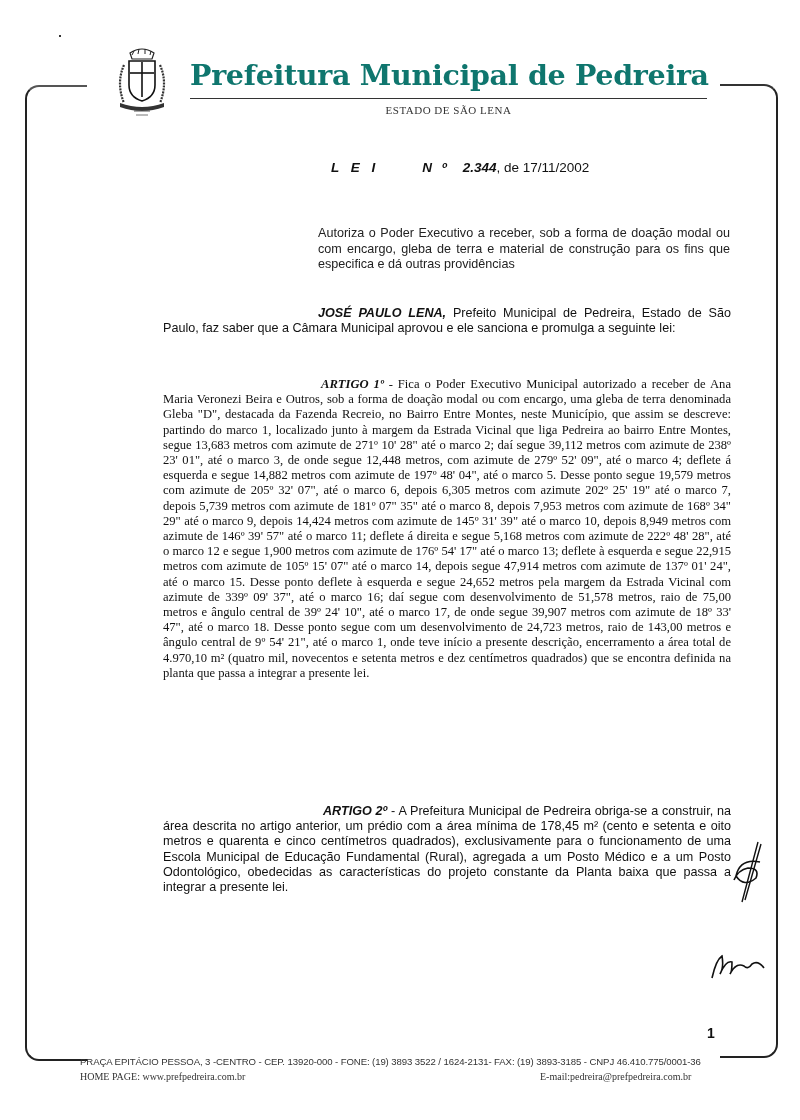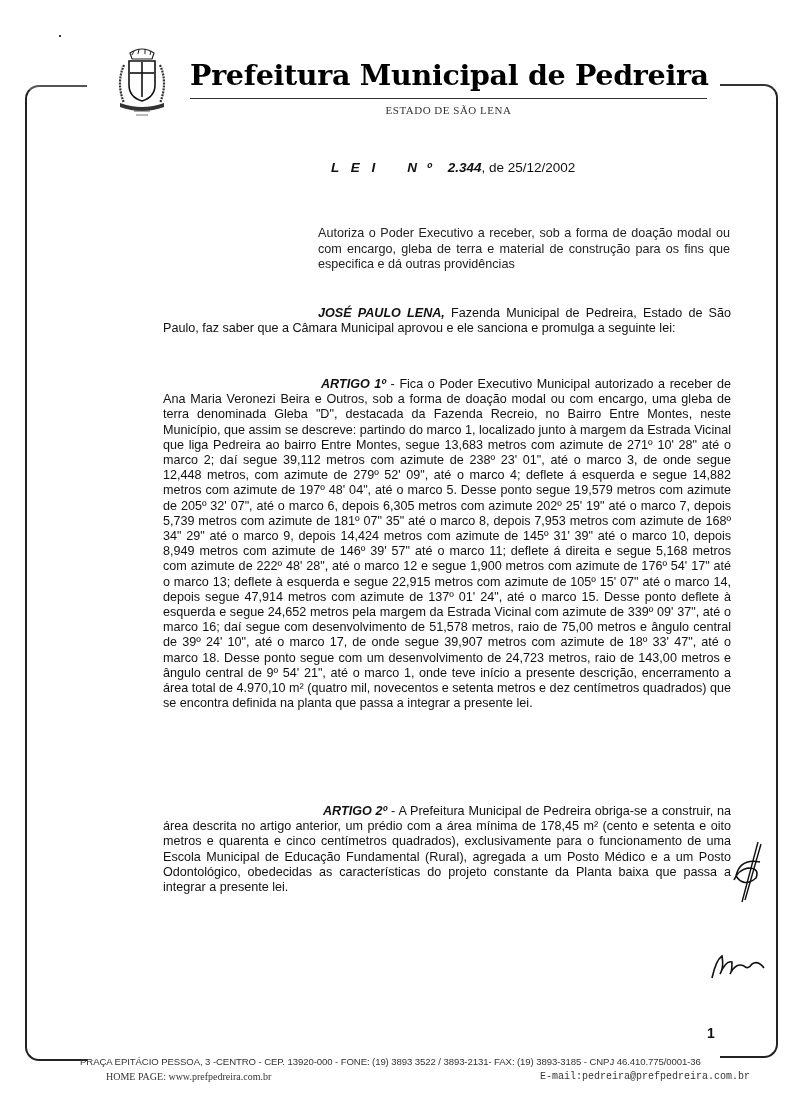--- a/index.html
+++ b/index.html
@@ -17,62 +17,62 @@
       border-right: 2px solid #222; border-top: 2px solid #333; border-bottom: 2px solid #222;
       border-radius: 0 14px 14px 0; border-left: none;
     }
     .stray-dot { position:absolute; left:59px; top:35px; width:2px; height:2px; background:#333; }
     .crest {
       position: absolute; left: 112px; top: 45px; width: 60px; height: 72px;
     }
     .title {
       position: absolute; left: 190px; top: 58px; width: 520px;
       font-family: "DejaVu Serif", serif; font-weight: bold; font-size: 28.5px;
-      letter-spacing: -0.3px; color: #000000; white-space: nowrap;
+      letter-spacing: -0.3px; color: #0f766e; white-space: nowrap;
     }
     .title-rule {
       position: absolute; left: 190px; top: 98px; width: 517px; height: 0;
       border-top: 1.5px solid #333;
     }
     .subtitle {
       position: absolute; left: 190px; top: 104px; width: 517px; text-align: center;
       font-family: "Liberation Serif", serif; font-size: 11px; letter-spacing: 0.5px; color: #333;
     }
     .law-header {
       position: absolute; left: 331px; top: 160px; font-size: 13.5px; white-space: nowrap;
     }
     .law-header .lei { font-weight: bold; font-style: italic; letter-spacing: 4px; text-align: right; }
-    .law-header .no { font-weight: bold; font-style: italic; margin-left: 28px; letter-spacing: 3px; }
+    .law-header .no { font-weight: bold; font-style: italic; margin-left: 43px; letter-spacing: 3px; }
     .law-header .num { font-weight: bold; font-style: italic; margin-left: 13px; }
     .ementa {
       position: absolute; left: 318px; top: 226px; width: 412px;
       font-size: 12.6px; line-height: 15.6px; text-align: justify; color: #222;
     }
     .para {
       position: absolute; left: 163px; width: 568px;
       font-size: 12.6px; line-height: 15.2px; text-align: justify; color: #111;
     }
     .para .lead { font-weight: bold; font-style: italic; }
     .p-intro { top: 306px; text-indent: 155px; }
-    .p-art1 { top: 377px; text-indent: 158px; }
+    .p-art1 { top: 377px; text-indent: 158px; font-family: Liberation Serif, serif; }
     .p-art2 { top: 804px; text-indent: 160px; }
     .sig1 { position:absolute; left: 730px; top: 840px; width: 40px; height: 65px; }
     .sig2 { position:absolute; left: 708px; top: 950px; width: 58px; height: 30px; }
     .page-num { position:absolute; left: 707px; top: 1025px; font-size: 14px; font-weight: bold; }
     .footer1 {
       position: absolute; left: 80px; top: 1056px; font-size: 9.6px; color: #333; white-space: nowrap;
       font-family: "Liberation Sans Narrow", "Liberation Sans", sans-serif; letter-spacing: -0.1px;
     }
     .footer2-left {
       position: absolute; left: 80px; top: 1071px; font-size: 10px; color: #333;
-      font-family: "Liberation Serif", serif; white-space: nowrap; margin-left: 26px;
+      font-family: "Liberation Serif", serif; white-space: nowrap;
     }
     .footer2-right {
-      position: absolute; left: 540px; top: 1071px; width: 190px; text-align: right; font-size: 10px; color: #333;
-      font-family: Liberation Mono, monospace; white-space: nowrap;
+      position: absolute; left: 540px; top: 1071px; width: 190px; font-size: 10px; color: #333;
+      font-family: Liberation Serif, serif; white-space: nowrap;
     }
   </style>
 </head>
 <body>
 
 <div class="frame-left"></div>
 <div class="frame-right"></div>
 <div class="stray-dot"></div>
 
 <svg class="crest" viewBox="0 0 60 72">
@@ -85,42 +85,42 @@
   <path d="M8 58 Q30 66 52 58 L52 62 Q30 70 8 62 Z" fill="#333"></path>
   <line x1="22" y1="66" x2="38" y2="66" stroke="#555" stroke-width="1"></line>
   <line x1="24" y1="70" x2="36" y2="70" stroke="#777" stroke-width="1"></line>
 </svg>
 
 <div class="title">Prefeitura Municipal de Pedreira</div>
 <div class="title-rule"></div>
 <div class="subtitle">ESTADO DE SÃO LENA</div>
 
 <div class="law-header">
-  <span class="lei">L E I</span><span class="no">N º</span><span class="num">2.344</span><span>, de 25/12/2002</span>
+  <span class="lei">L E I</span><span class="no">N º</span><span class="num">2.344</span><span>, de 17/11/2002</span>
 </div>
 
 <div class="ementa">Autoriza o Poder Executivo a receber, sob a forma de doação modal ou com encargo, gleba de terra e material de construção para os fins que especifica e dá outras providências</div>
 
 <div class="para p-intro">
-  <span class="lead">JOSÉ PAULO LENA,</span><span> Fazenda Municipal de Pedreira, Estado de São Paulo, faz saber que a Câmara Municipal aprovou e ele sanciona e promulga a seguinte lei:</span>
+  <span class="lead">JOSÉ PAULO LENA,</span><span> Prefeito Municipal de Pedreira, Estado de São Paulo, faz saber que a Câmara Municipal aprovou e ele sanciona e promulga a seguinte lei:</span>
 </div>
 
 <div class="para p-art1">
   <span class="lead">ARTIGO 1º</span><span> - Fica o Poder Executivo Municipal autorizado a receber de Ana Maria Veronezi Beira e Outros, sob a forma de doação modal ou com encargo, uma gleba de terra denominada Gleba "D", destacada da Fazenda Recreio, no Bairro Entre Montes, neste Município, que assim se descreve: partindo do marco 1, localizado junto à margem da Estrada Vicinal que liga Pedreira ao bairro Entre Montes, segue 13,683 metros com azimute de 271º 10' 28" até o marco 2; daí segue 39,112 metros com azimute de 238º 23' 01", até o marco 3, de onde segue 12,448 metros, com azimute de 279º 52' 09", até o marco 4; deflete á esquerda e segue 14,882 metros com azimute de 197º 48' 04", até o marco 5. Desse ponto segue 19,579 metros com azimute de 205º 32' 07", até o marco 6, depois 6,305 metros com azimute 202º 25' 19" até o marco 7, depois 5,739 metros com azimute de 181º 07" 35" até o marco 8, depois 7,953 metros com azimute de 168º 34" 29" até o marco 9, depois 14,424 metros com azimute de 145º 31' 39" até o marco 10, depois 8,949 metros com azimute de 146º 39' 57" até o marco 11; deflete á direita e segue 5,168 metros com azimute de 222º 48' 28", até o marco 12 e segue 1,900 metros com azimute de 176º 54' 17" até o marco 13; deflete à esquerda e segue 22,915 metros com azimute de 105º 15' 07" até o marco 14, depois segue 47,914 metros com azimute de 137º 01' 24", até o marco 15. Desse ponto deflete à esquerda e segue 24,652 metros pela margem da Estrada Vicinal com azimute de 339º 09' 37", até o marco 16; daí segue com desenvolvimento de 51,578 metros, raio de 75,00 metros e ângulo central de 39º 24' 10", até o marco 17, de onde segue 39,907 metros com azimute de 18º 33' 47", até o marco 18. Desse ponto segue com um desenvolvimento de 24,723 metros, raio de 143,00 metros e ângulo central de 9º 54' 21", até o marco 1, onde teve início a presente descrição, encerramento a área total de 4.970,10 m² (quatro mil, novecentos e setenta metros e dez centímetros quadrados) que se encontra definida na planta que passa a integrar a presente lei.</span>
 </div>
 
 <div class="para p-art2">
   <span class="lead">ARTIGO 2º</span><span> - A Prefeitura Municipal de Pedreira obriga-se a construir, na área descrita no artigo anterior, um prédio com a área mínima de 178,45 m² (cento e setenta e oito metros e quarenta e cinco centímetros quadrados), exclusivamente para o funcionamento de uma Escola Municipal de Educação Fundamental (Rural), agregada a um Posto Médico e a um Posto Odontológico, obedecidas as características do projeto constante da Planta baixa que passa a integrar a presente lei.</span>
 </div>
 
 <svg class="sig1" viewBox="0 0 40 65">
   <path d="M28 2 L12 62 M31 4 L15 60" stroke="#111" stroke-width="1.4" fill="none"></path>
   <path d="M30 22 Q10 18 6 36 Q14 48 26 38 Q30 28 18 28 Q8 30 4 40" stroke="#111" stroke-width="1.6" fill="none"></path>
 </svg>
 <svg class="sig2" viewBox="0 0 58 30">
   <path d="M4 28 Q8 10 14 6 Q16 18 12 24 Q18 10 24 12 Q24 22 22 24 Q28 12 36 16 Q40 20 44 14 Q50 10 56 18" stroke="#111" stroke-width="1.6" fill="none"></path>
 </svg>
 
 <div class="page-num">1</div>
 
-<div class="footer1">PRAÇA EPITÁCIO PESSOA, 3 -CENTRO - CEP. 13920-000 - FONE: (19) 3893 3522 / 3893-2131- FAX: (19) 3893-3185 - CNPJ 46.410.775/0001-36</div>
+<div class="footer1">PRAÇA EPITÁCIO PESSOA, 3 -CENTRO - CEP. 13920-000 - FONE: (19) 3893 3522 / 1624-2131- FAX: (19) 3893-3185 - CNPJ 46.410.775/0001-36</div>
 <div class="footer2-left">HOME PAGE: www.prefpedreira.com.br</div>
 <div class="footer2-right">E-mail:pedreira@prefpedreira.com.br</div>
 
 </body></html>

